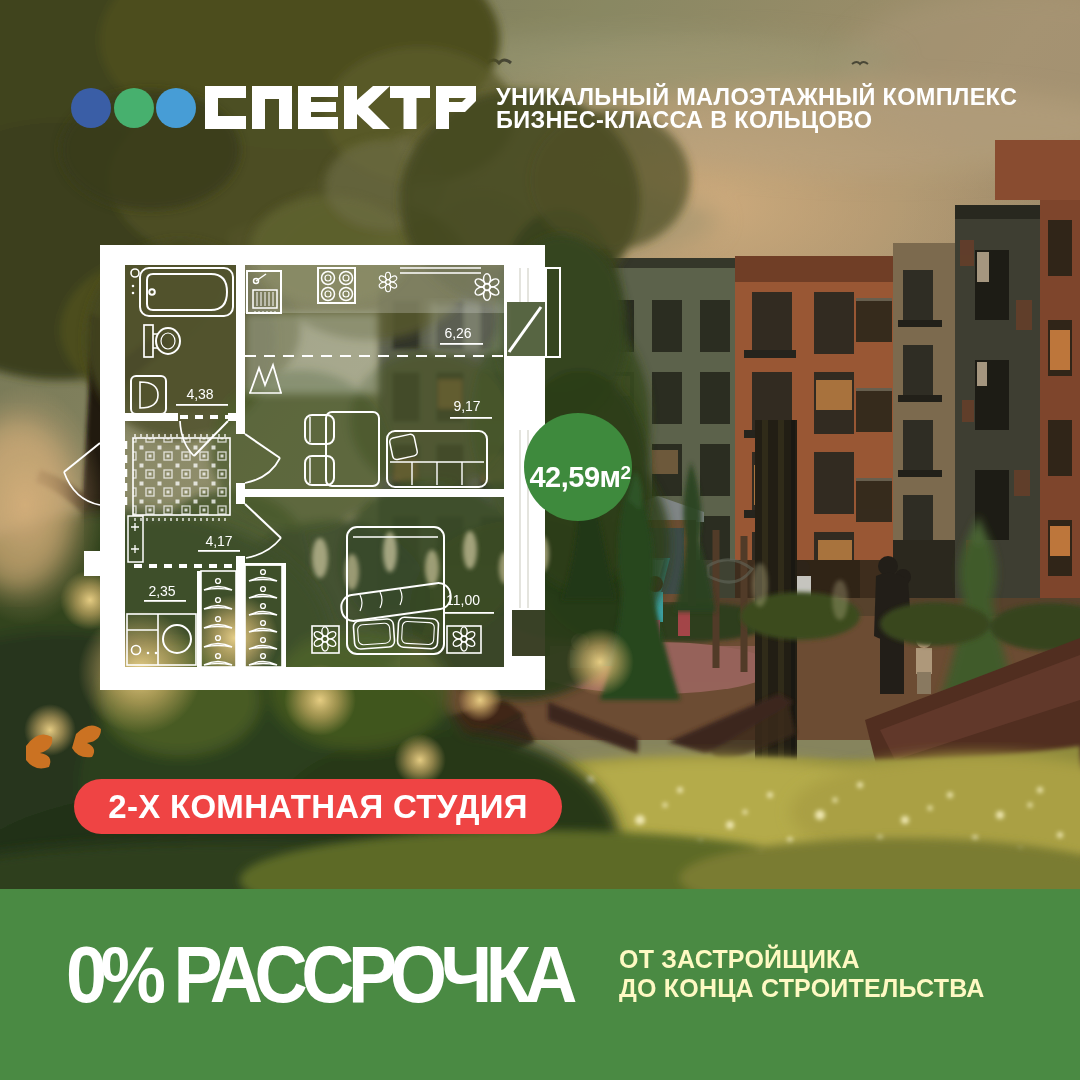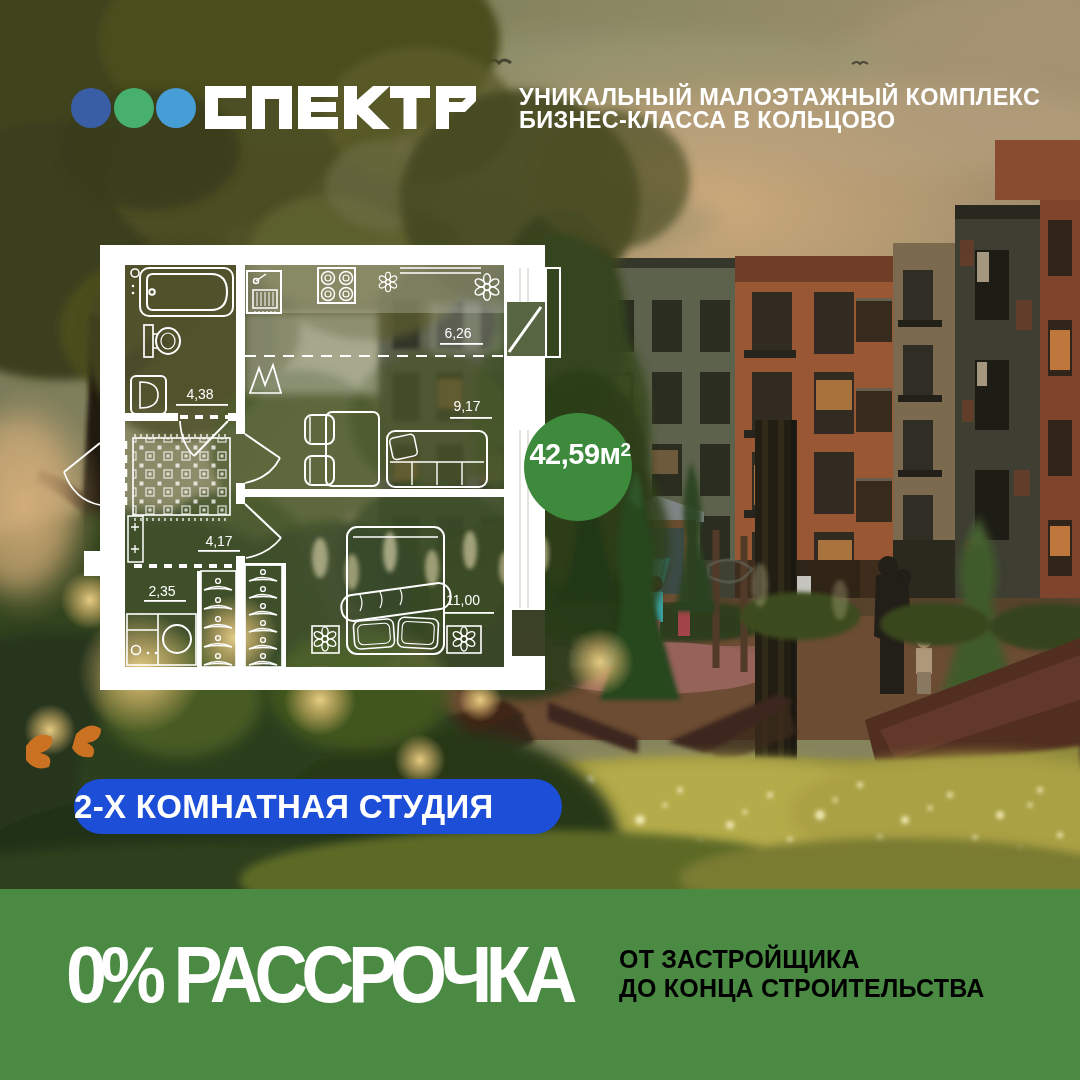--- a/index.html
+++ b/index.html
@@ -1,26 +1,26 @@
 <!DOCTYPE html>
 <html><head>
 <meta charset="utf-8">
 <style>
 html,body{margin:0;padding:0;background:#777}
 #poster{position:relative;width:1080px;height:1080px;overflow:hidden;font-family:"Liberation Sans",sans-serif;background:#86855f}
 #bg{position:absolute;left:0;top:0}
 #plan{position:absolute;left:0;top:0}
-#toptext{position:absolute;left:519px;top:86px;color:#fff;font-size:23.5px;font-weight:bold;letter-spacing:.3px;line-height:23px;white-space:nowrap}
+#toptext{position:absolute;left:496px;top:86px;color:#fff;font-size:23.5px;font-weight:bold;letter-spacing:.3px;line-height:23px;white-space:nowrap}
 #circle{position:absolute;left:524px;top:413px;width:108px;height:108px;border-radius:50%;background:#3e8a3d;color:#fff;text-align:center;font-weight:bold}
-#circle .n{display:inline-block;margin-top:25px;margin-left:4px;font-size:29px;letter-spacing:-.5px}
+#circle .n{display:inline-block;margin-top:48px;margin-left:4px;font-size:29px;letter-spacing:-.5px}
 #circle sup{font-size:19px;vertical-align:8px}
-#pill{position:absolute;left:74px;top:779px;width:488px;height:55px;border-radius:28px;background:#1d4ed8;color:#fff;font-size:33px;font-weight:bold;text-align:left;line-height:56px;letter-spacing:.3px}
+#pill{position:absolute;left:74px;top:779px;width:488px;height:55px;border-radius:28px;background:#ef4444;color:#fff;font-size:33px;font-weight:bold;text-align:center;line-height:56px;letter-spacing:.3px}
 #band{position:absolute;left:0;top:889px;width:1080px;height:197px;background:#4a8a43}
 #band .big{position:absolute;left:66px;top:46px;font-size:80px;font-weight:bold;color:#fff;letter-spacing:-7px;line-height:80px;transform:scaleX(0.92);transform-origin:left top}
-#band .sm{position:absolute;left:619px;top:56px;font-size:25px;font-weight:bold;color:#000000;line-height:29px;letter-spacing:.2px}
+#band .sm{position:absolute;left:619px;top:56px;font-size:25px;font-weight:bold;color:#fef9c3;line-height:29px;letter-spacing:.2px}
 .abs{position:absolute}
 </style>
 </head>
 <body>
 <div id="poster">
 
 <svg id="bg" width="1080" height="1080" viewBox="0 0 1080 1080">
 <defs>
 <linearGradient id="sky" x1="0" y1="0" x2="1" y2="0.55">
 <stop offset="0" stop-color="#6b6f50"></stop>

